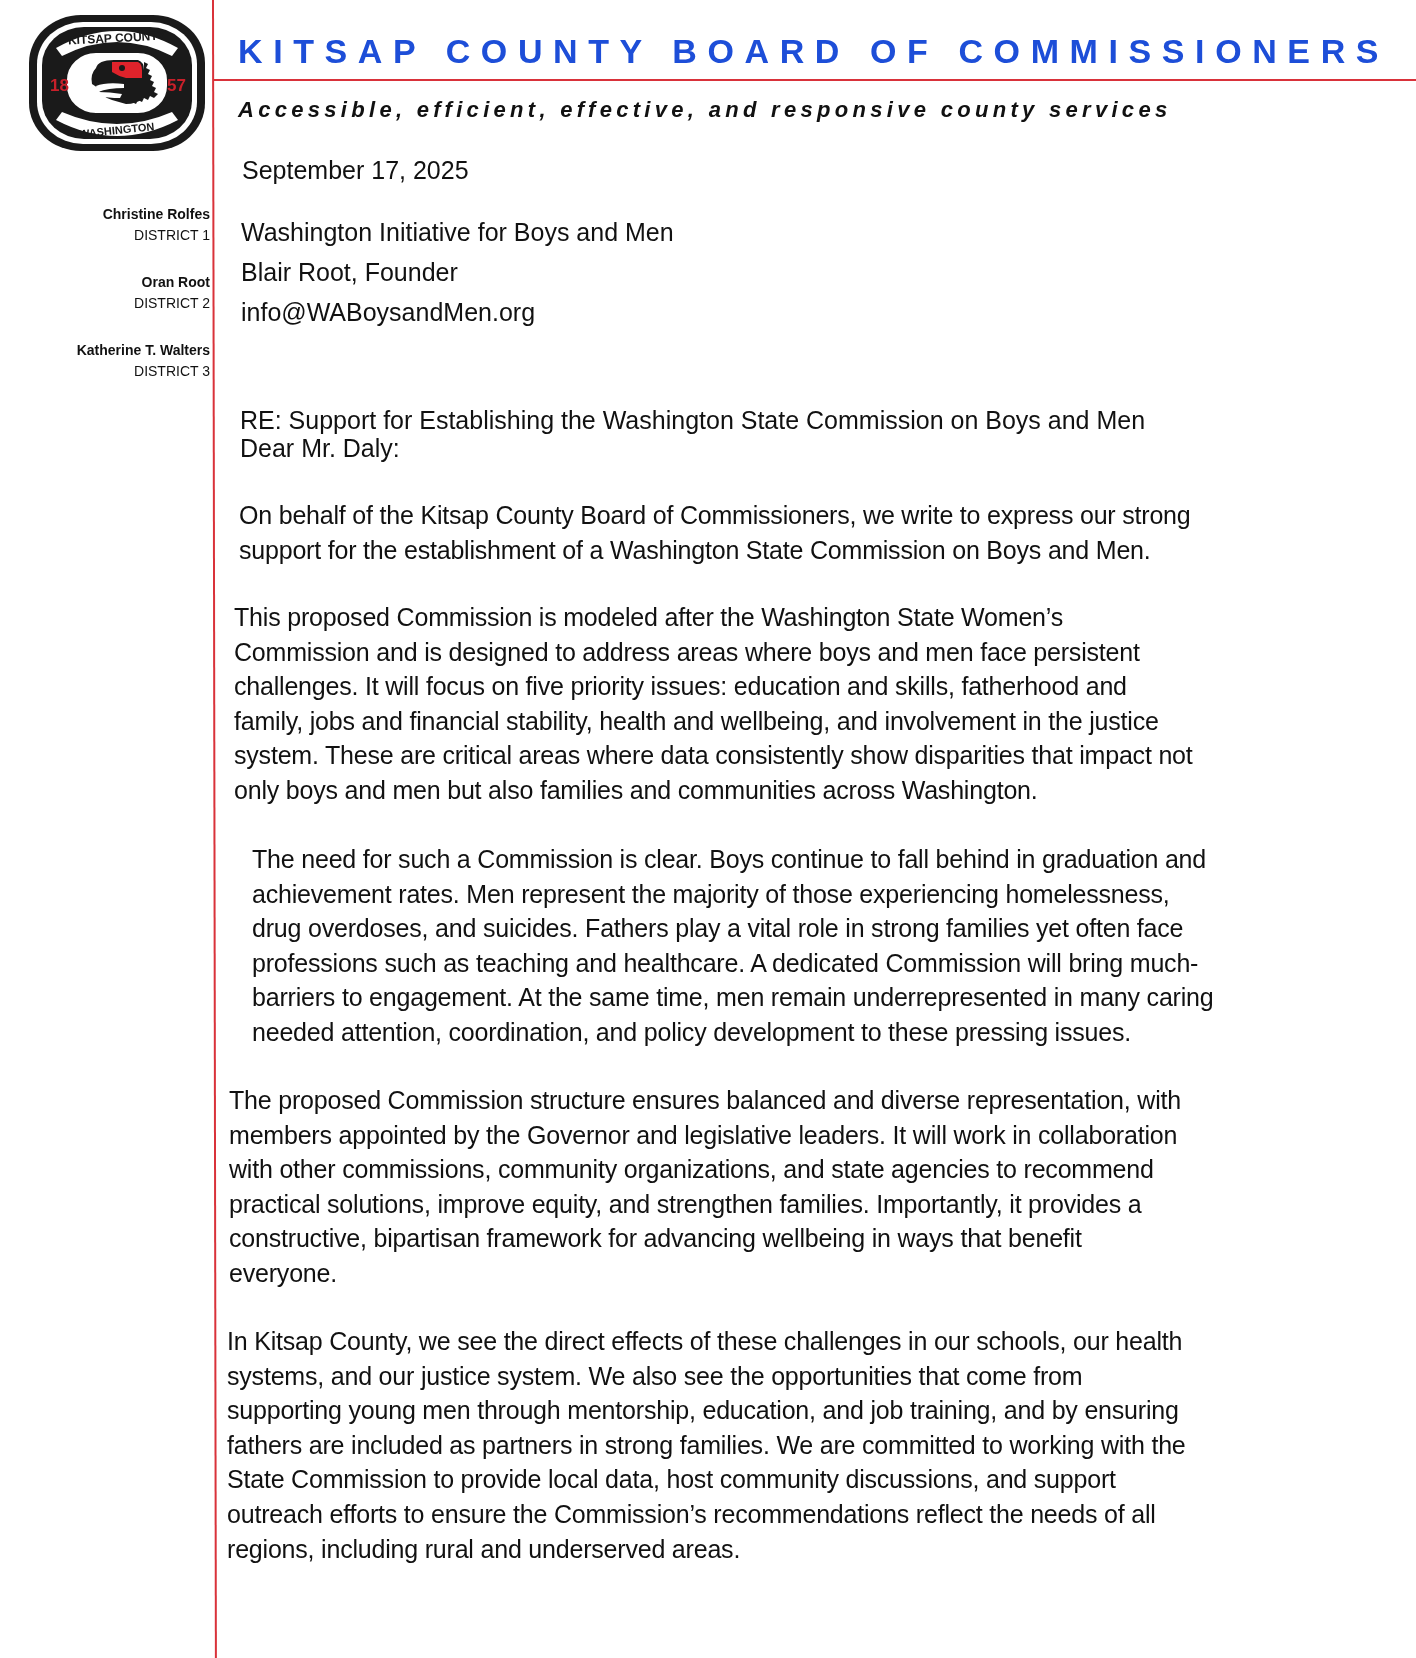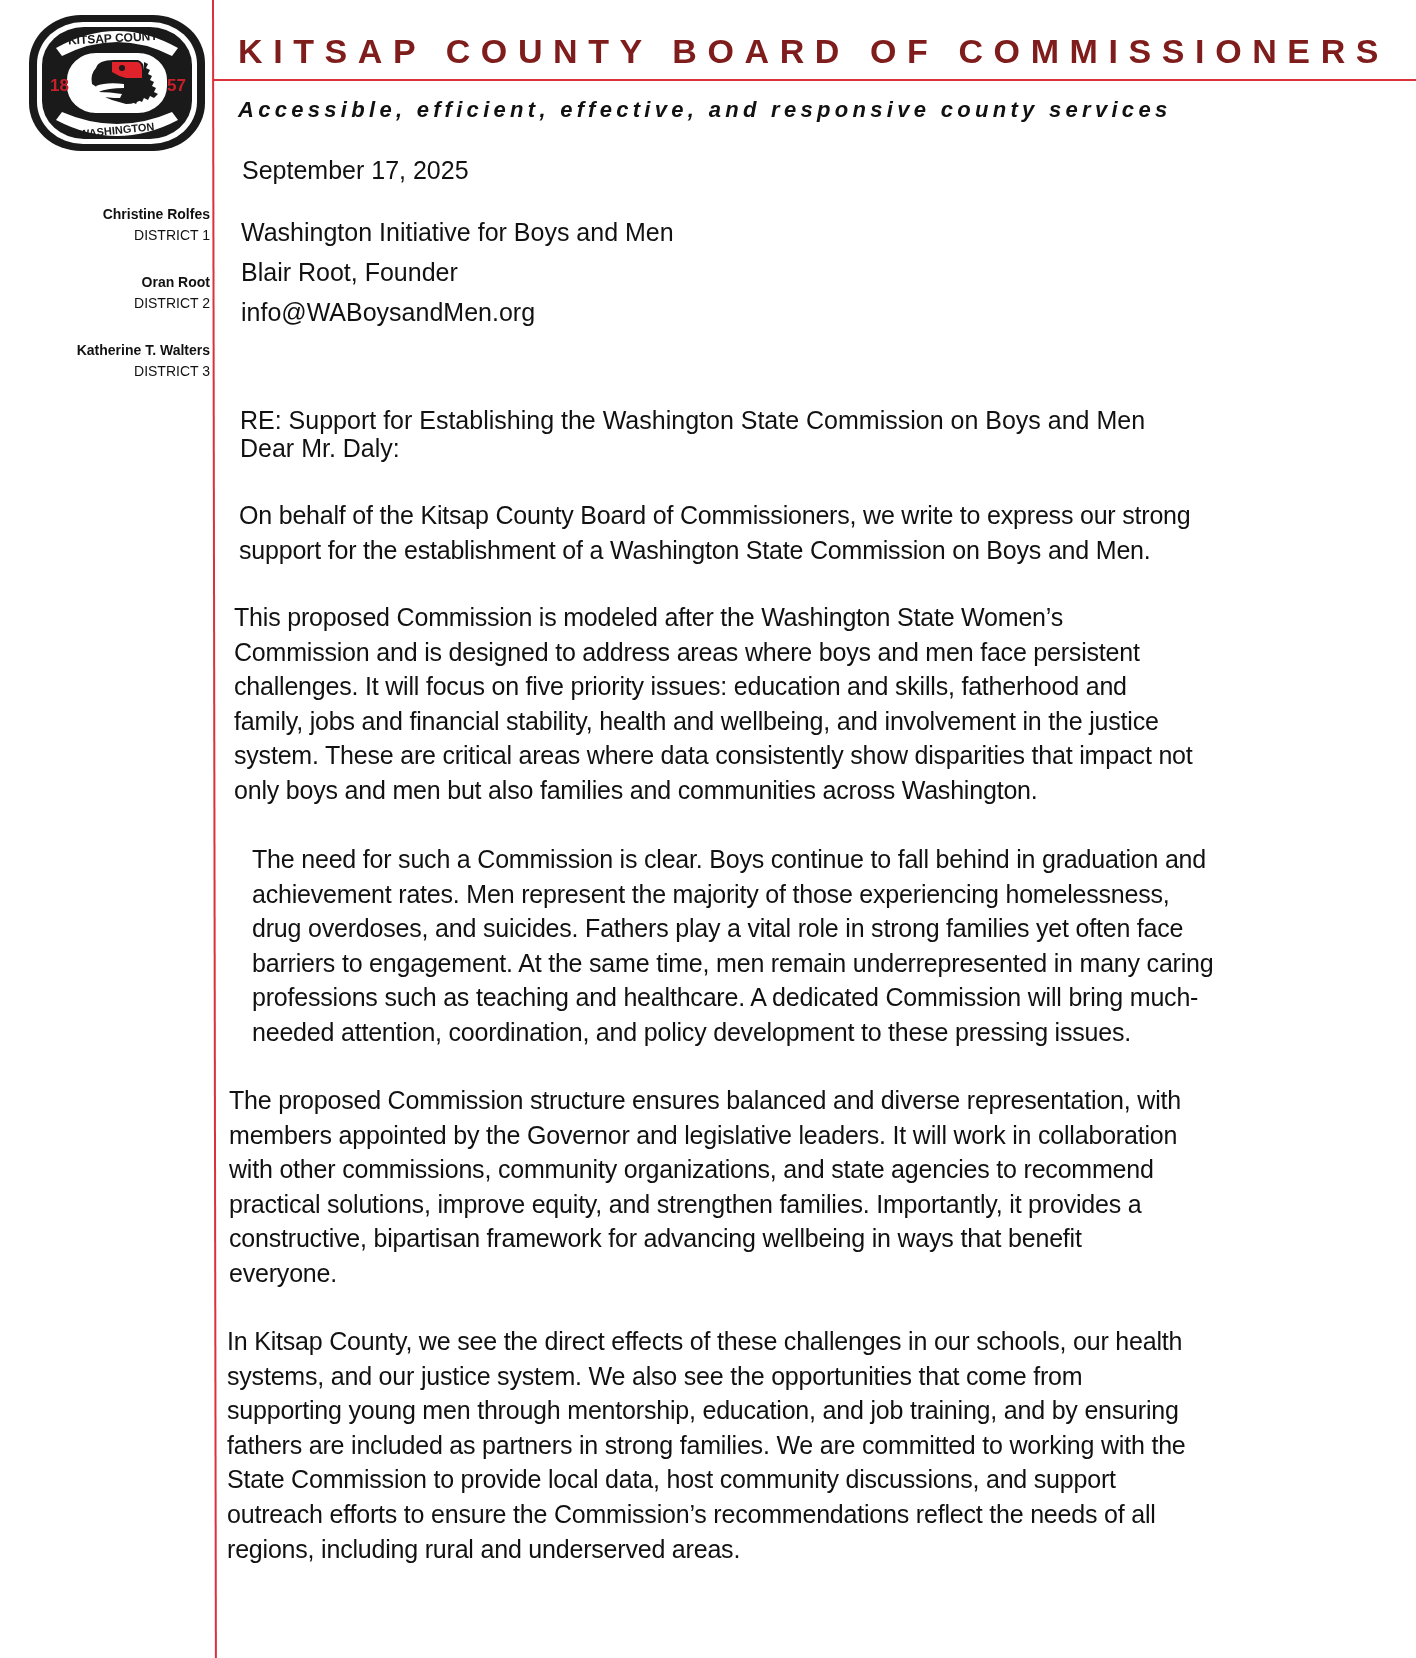--- a/index.html
+++ b/index.html
@@ -46,21 +46,21 @@
     
     .masthead-title {
       position: absolute;
       left: 238px;
       top: 32px;
       font-family: "Liberation Sans", sans-serif;
       font-weight: bold;
       font-size: 34px;
       letter-spacing: 10.6px;
       white-space: nowrap;
-      color: #7f1d1d;
+      color: #1d4ed8;
     }
     .masthead-tagline {
       position: absolute;
       left: 238px;
       top: 97px;
       font-family: "Liberation Sans", sans-serif;
       font-weight: bold;
       font-style: italic;
       font-size: 22px;
       letter-spacing: 4.3px;
@@ -190,22 +190,22 @@
     <span class="line">challenges. It will focus on five priority issues: education and skills, fatherhood and</span>
     <span class="line">family, jobs and financial stability, health and wellbeing, and involvement in the justice</span>
     <span class="line">system. These are critical areas where data consistently show disparities that impact not</span>
     <span class="line">only boys and men but also families and communities across Washington.</span>
   </div>
 
   <div class="para p3">
     <span class="line">The need for such a Commission is clear. Boys continue to fall behind in graduation and</span>
     <span class="line">achievement rates. Men represent the majority of those experiencing homelessness,</span>
     <span class="line">drug overdoses, and suicides. Fathers play a vital role in strong families yet often face</span>
+    <span class="line">professions such as teaching and healthcare. A dedicated Commission will bring much-</span>
     <span class="line">barriers to engagement. At the same time, men remain underrepresented in many caring</span>
-    <span class="line">professions such as teaching and healthcare. A dedicated Commission will bring much-</span>
     <span class="line">needed attention, coordination, and policy development to these pressing issues.</span>
   </div>
 
   <div class="para p4">
     <span class="line">The proposed Commission structure ensures balanced and diverse representation, with</span>
     <span class="line">members appointed by the Governor and legislative leaders. It will work in collaboration</span>
     <span class="line">with other commissions, community organizations, and state agencies to recommend</span>
     <span class="line">practical solutions, improve equity, and strengthen families. Importantly, it provides a</span>
     <span class="line">constructive, bipartisan framework for advancing wellbeing in ways that benefit</span>
     <span class="line">everyone.</span>

